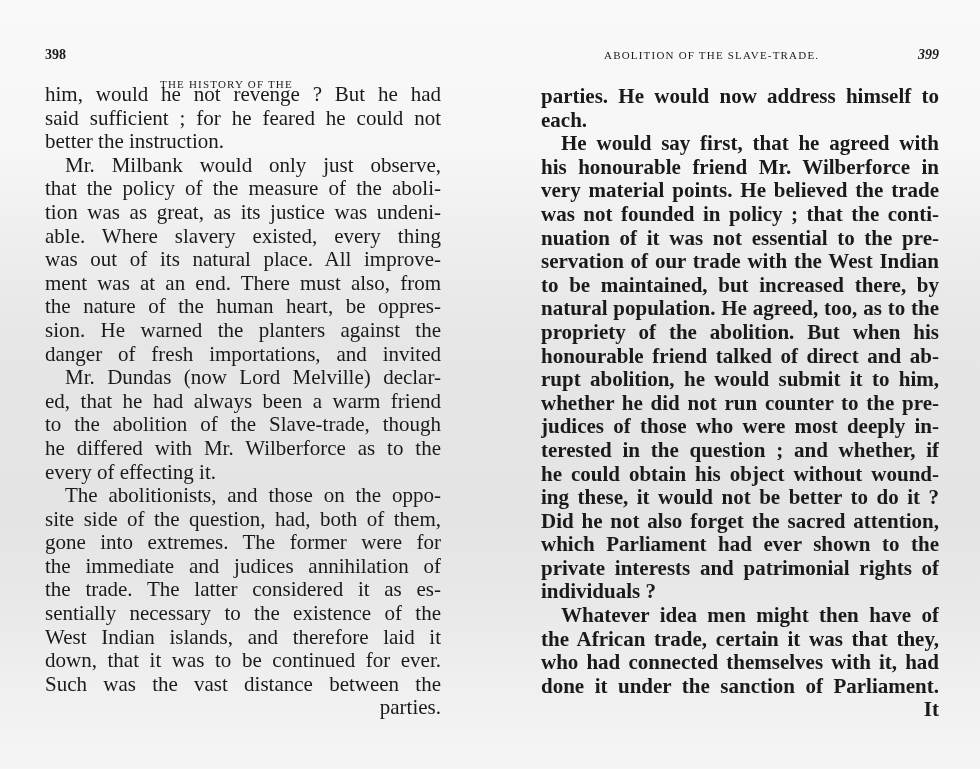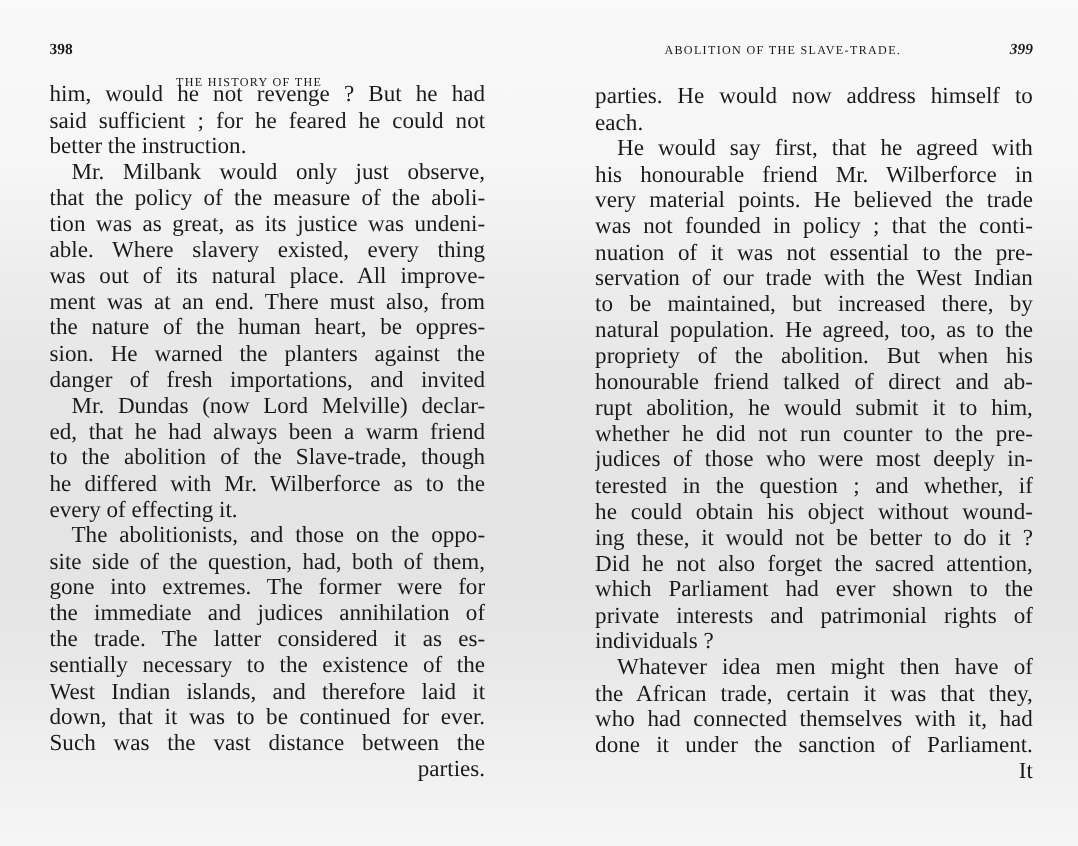--- a/index.html
+++ b/index.html
@@ -6,21 +6,21 @@
     body {
       width: 980px; height: 769px; overflow: hidden;
       background: linear-gradient(to bottom,
         #f9f9f9 0px, #f6f6f6 150px, #ececec 260px, #e6e6e6 340px,
         #e4e4e4 520px, #e8e8e8 600px, #efefef 680px, #f5f5f5 769px);
       font-family: "Liberation Serif", "DejaVu Serif", serif;
       color: #1a1a1a;
       position: relative;
     }
     .page {
-      position: absolute; top: 0; height: 639px;
+      position: absolute; top: 9px; height: 639px;
     }
     .page.left { left: 45px; width: 396px; }
     .page.right { left: 541px; width: 398px; }
     .running-head {
       position: absolute; top: 40px; left: 0; right: 0; height: 16px;
       font-size: 11px; letter-spacing: 1.2px; text-transform: uppercase;
     }
     .running-head .num { position: absolute; top: -2px; font-size: 14px; font-weight: bold; letter-spacing: 0; }
     .left .running-head .num { left: 0; }
     .left .running-head .title { position: absolute; left: 115px; margin-top: 29px; }
@@ -30,21 +30,21 @@
       position: absolute; top: 74px; left: 0; right: 0;
       font-size: 21px; line-height: 23.6px;
     }
     .line {
       display: block; white-space: nowrap; text-align: justify; text-align-last: justify;
       height: 23.6px; overflow: hidden;
     }
     .line.last { text-align-last: left; }
     .line.indent { padding-left: 20px; }
     .line.end-right { text-align-last: right; }
-    .right .body-text { top: 76px; }
+    .right .body-text { top: 76px; font-weight: bold; }
   </style>
 </head>
 <body>
 
 <div class="page left">
   <div class="running-head">
     <span class="num">398</span>
     <span class="title">THE HISTORY OF THE</span>
   </div>
   <div class="body-text">

